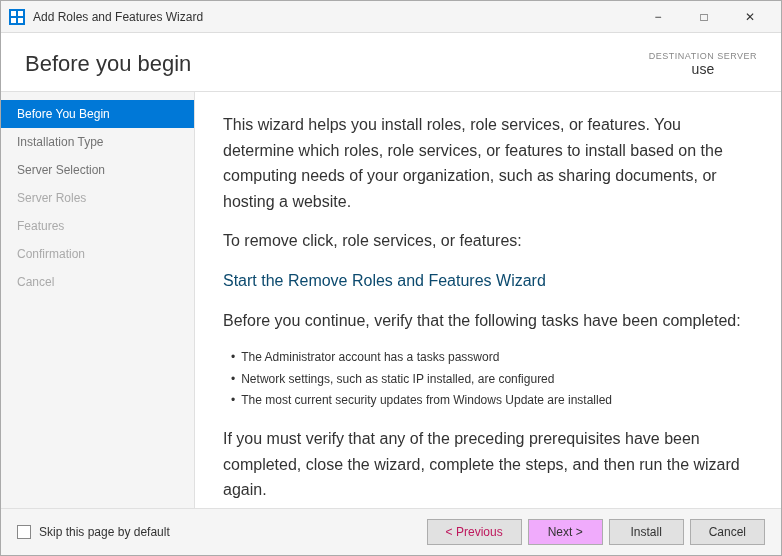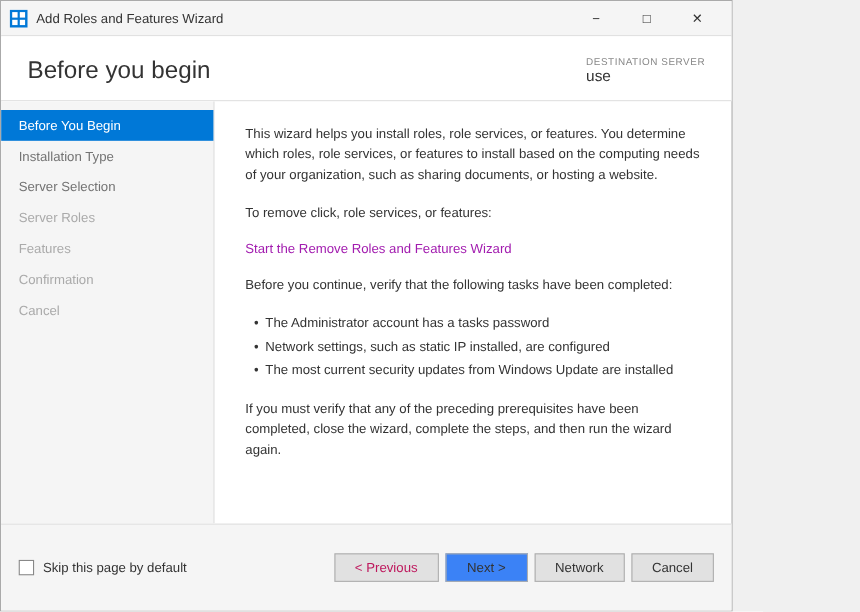--- a/index.html
+++ b/index.html
@@ -5,21 +5,21 @@
     * { box-sizing: border-box; margin: 0; padding: 0; }
     body {
       font-family: 'Segoe UI', Arial, sans-serif;
       font-size: 12px;
       background: #f0f0f0;
       width: 782px;
       height: 556px;
       overflow: hidden;
     }
     .window {
-      width: 666px;
+      width: 782px;
       height: 556px;
       background: #fff;
       display: flex;
       flex-direction: column;
       border: 1px solid #aaa;
     }
     .titlebar {
       background: #f5f5f5;
       height: 32px;
       display: flex;
@@ -70,21 +70,21 @@
       align-items: flex-start;
       justify-content: space-between;
       flex-shrink: 0;
     }
     .header-title {
       font-size: 22px;
       font-weight: 300;
       color: #333;
     }
     .destination-server {
-      text-align: left;
+      text-align: center;
       font-size: 10px;
     }
     .dest-label {
       color: #888;
       font-size: 9px;
       letter-spacing: 0.5px;
       text-transform: uppercase;
     }
     .dest-value {
       color: #333;
@@ -119,48 +119,48 @@
       color: #aaa;
       cursor: default;
     }
 
     .main-content {
       flex: 1;
       padding: 20px 28px;
       overflow-y: auto;
     }
     .main-content p {
-      font-size: 12px;
+      font-size: 16px;
       color: #333;
       line-height: 1.6;
       margin-bottom: 14px;
     }
     .link {
-      color: #a21caf;
+      color: #0c4a6e;
       text-decoration: none;
       cursor: pointer;
     }
     .bullet-list {
       margin: 6px 0 14px 8px;
     }
     .bullet-item {
       font-size: 12px;
       color: #333;
       line-height: 1.8;
       display: flex;
       gap: 6px;
     }
     .bullet-item::before {
       content: "•";
       flex-shrink: 0;
     }
 
     .footer {
       border-top: 1px solid #e0e0e0;
-      padding: 26px 16px;
+      padding: 10px 16px;
       display: flex;
       flex-shrink: 0;
       background: #f5f5f5;
     }
     .skip-area {
       display: flex;
       align-items: center;
       gap: 8px;
       flex: 1;
     }
@@ -187,21 +187,21 @@
       background: #e1e1e1;
       cursor: pointer;
       color: #333;
       min-width: 75px;
       height: 26px;
       display: flex;
       align-items: center;
       justify-content: center;
     }
     .btn.primary {
-      background: #3b82f6;
+      background: #f0abfc;
     }
     .btn:disabled, .btn.disabled {
       color: #be185d;
       cursor: default;
     }
   </style>
 </head>
 <body>
 
 <div class="window">
@@ -258,17 +258,17 @@
   </div>
 
   <div class="footer">
     <div class="skip-area">
       <div class="checkbox"></div>
       <span class="skip-label">Skip this page by default</span>
     </div>
     <div class="footer-buttons">
       <button class="btn disabled" disabled="">&lt; Previous</button>
       <button class="btn primary">Next &gt;</button>
-      <button class="btn">Network</button>
+      <button class="btn">Install</button>
       <button class="btn">Cancel</button>
     </div>
   </div>
 </div>
 
 </body></html>

